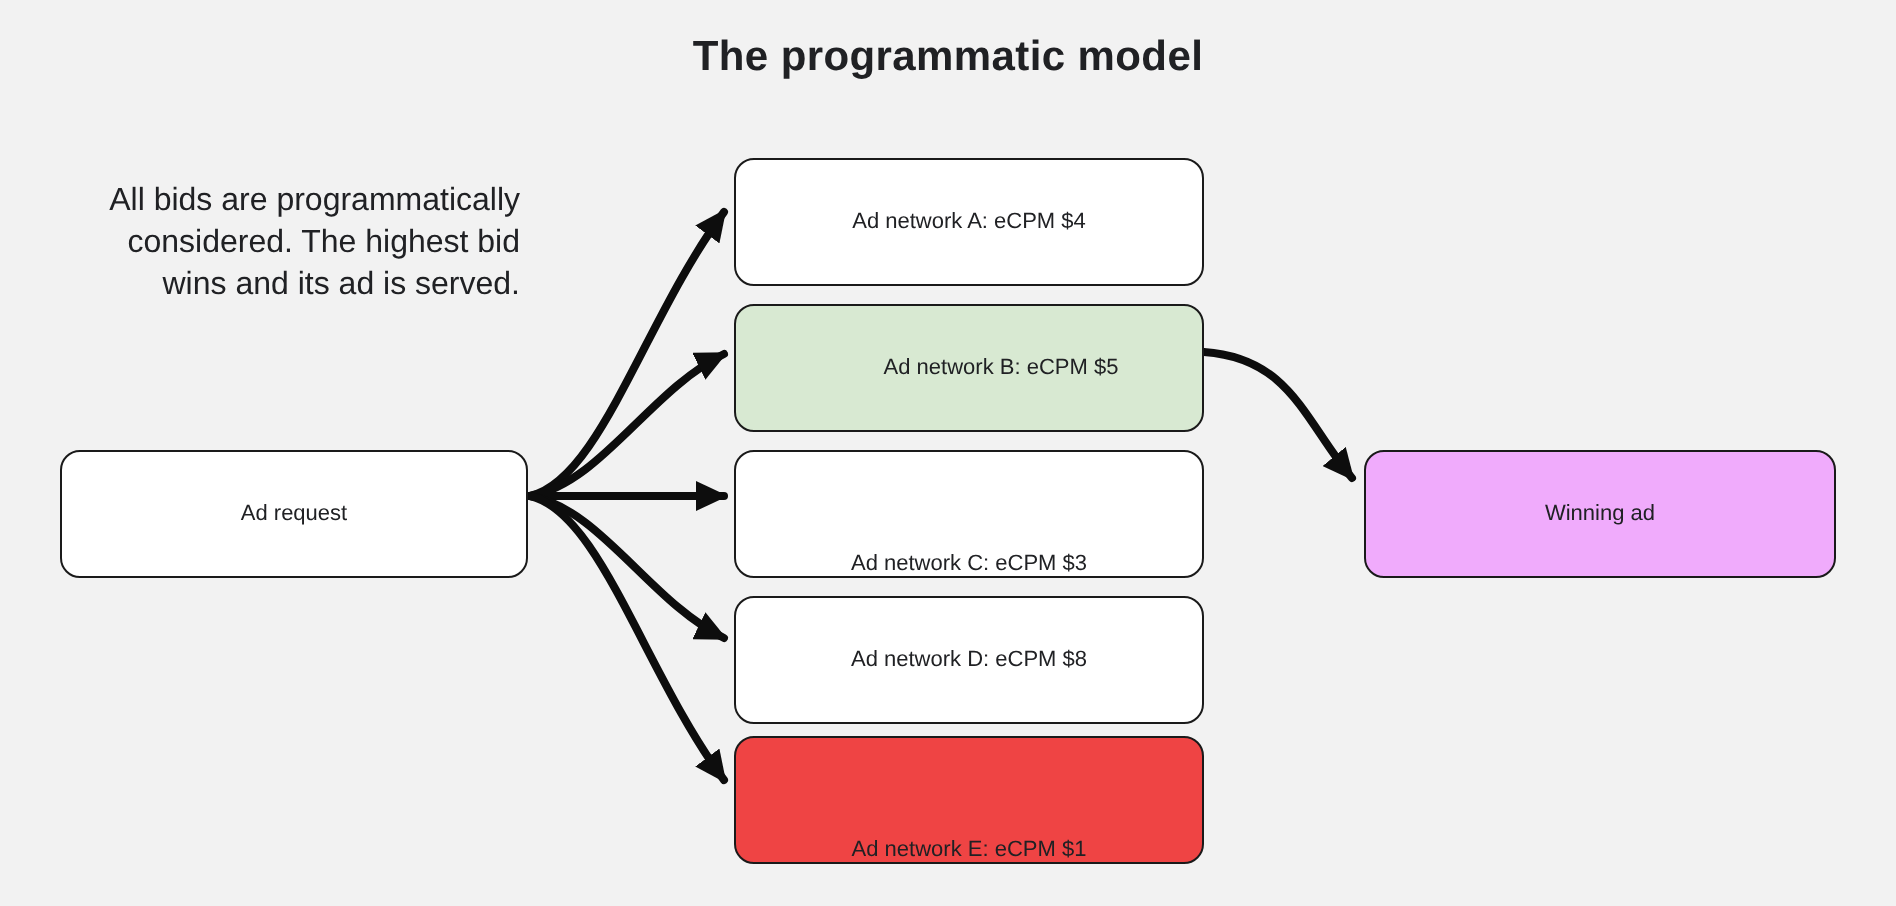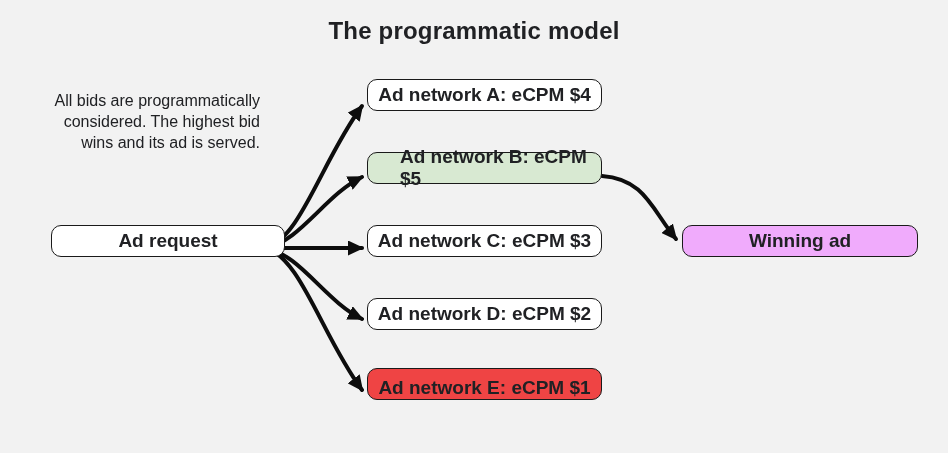--- a/index.html
+++ b/index.html
@@ -11,53 +11,53 @@
     background: var(--bg, #f2f2f2);
     font-family: "Liberation Sans", sans-serif;
     overflow: hidden;
   }
   .diagram-title {
     position: absolute;
     top: 17px;
     left: 0;
     width: 100%;
     text-align: center;
-    font-size: 24px;
+    font-size: 21px;
     font-weight: bold;
     color: var(--text, #202124);
     letter-spacing: 0.2px;
   }
   .note {
     position: absolute;
     top: 90px;
     left: 8px;
     width: 252px;
     text-align: right;
     font-size: 16px;
     line-height: 21px;
     color: var(--text, #202124);
   }
   .box {
     position: absolute;
     display: flex;
     align-items: center;
     justify-content: center;
-    height: 32px;
+    height: 64px;
     border: 1.5px solid var(--border, #1a1a1a);
     border-radius: 10px;
     background: #ffffff;
-    font-size: 19px;
-    font-weight: bold;
+    font-size: 11px;
+    font-weight: normal;
     color: var(--text, #202124);
   }
   .box-source  { left: 30px;  top: 225px; width: 234px; }
   .box-network { left: 367px; width: 235px; }
   .box-net-a { top: 79px; }
   .box-net-b { top: 152px; padding-left: 32px; }
-  .box-net-c { top: 225px; }
+  .box-net-c { top: 225px; align-items: flex-end; }
   .box-net-d { top: 298px; }
   .box-net-e { top: 368px; }
   .box-winner  { left: 682px; top: 225px; width: 236px; }
   .arrow-layer {
     position: absolute;
     top: 0; left: 0;
     width: 948px;
     height: 453px;
     pointer-events: none;
   }
@@ -88,38 +88,38 @@
       </marker>
     </defs>
     <path class="flow" d="M 265 248 C 300 240, 322 160, 362 106" marker-end="url(#ah)"></path>
     <path class="flow" d="M 265 248 C 300 242, 325 195, 362 177" marker-end="url(#ah)"></path>
     <path class="flow" d="M 265 248 L 362 248" marker-end="url(#ah)"></path>
     <path class="flow" d="M 265 248 C 300 254, 325 301, 362 319" marker-end="url(#ah)"></path>
     <path class="flow" d="M 265 248 C 300 256, 322 336, 362 390" marker-end="url(#ah)"></path>
     <path class="flow" d="M 602 176 C 645 179, 652 210, 676 239" marker-end="url(#ah)"></path>
   </svg>
 
-  <div class="box box-source" style="background: rgb(255, 255, 255); margin-left: 21px;">
+  <div class="box box-source" style="background: rgb(255, 255, 255);">
     <span>Ad request</span>
   </div>
 
   <div class="box box-network box-net-a" style="background: rgb(255, 255, 255);">
     <span>Ad network A: eCPM $4</span>
   </div>
 
   <div class="box box-network box-net-b" style="background: rgb(216, 233, 210);">
     <span>Ad network B: eCPM $5</span>
   </div>
 
   <div class="box box-network box-net-c" style="background: rgb(255, 255, 255);">
     <span>Ad network C: eCPM $3</span>
   </div>
 
   <div class="box box-network box-net-d" style="background: rgb(255, 255, 255);">
-    <span>Ad network D: eCPM $2</span>
+    <span>Ad network D: eCPM $8</span>
   </div>
 
   <div class="box box-network box-net-e" style="background: #ef4444; align-items: flex-end;">
     <span>Ad network E: eCPM $1</span>
   </div>
 
   <div class="box box-winner" style="background: #f0abfc;">
     <span>Winning ad</span>
   </div>
 

